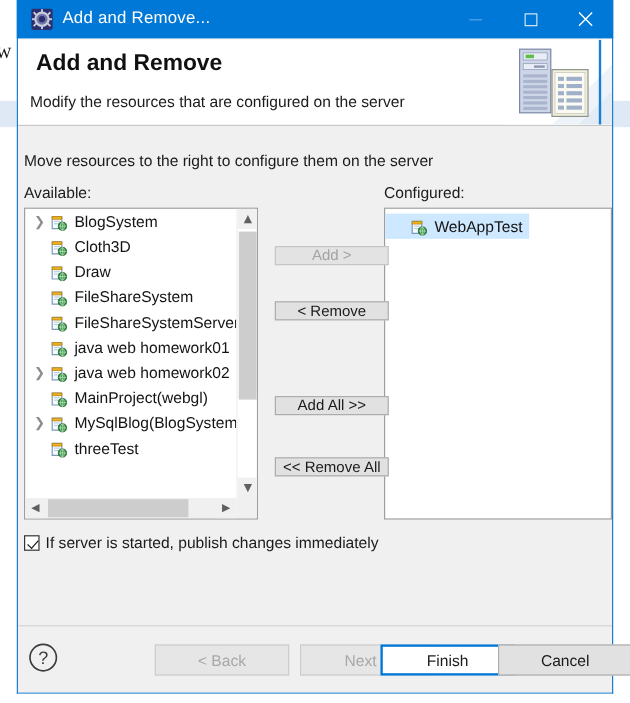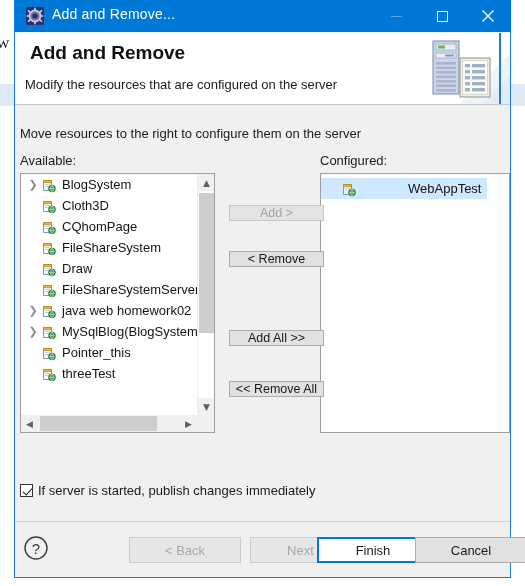--- a/index.html
+++ b/index.html
@@ -177,21 +177,20 @@
     display: flex;
     align-items: center;
     white-space: nowrap;
     font-size: 13px;
     color: #141414;
     padding-left: 4px;
     box-sizing: border-box;
   }
   .row.selected {
     background: #cde8ff;
-    gap: 46px;
   }
   .twisty {
     width: 16px;
     flex: 0 0 16px;
     text-align: center;
     color: #8d8d8d;
     font-size: 11px;
     line-height: 1;
     font-family: "DejaVu Sans", sans-serif;
   }
@@ -288,21 +287,20 @@
   .mid-btn.removeall { top: 276px; }
 
   
   .checkrow {
     position: absolute;
     left: 5px; top: 340px;
     display: flex;
     align-items: center;
     font-size: 13px;
     color: #1b1b1b;
-    margin-top: 38px;
   }
   .cbox {
     width: 13px; height: 13px;
     border: 1px solid #333333;
     background: #ffffff;
     box-sizing: border-box;
     margin-right: 5px;
     position: relative;
     flex: 0 0 13px;
   }
@@ -491,21 +489,21 @@
             <span class="twisty empty">❯</span>
             <svg width="16" height="16" viewBox="0 0 16 16" class="proj-icon">
               <path d="M2.5 3.5 h8 v10 h-8 z" fill="#f6fbff" stroke="#7d9ab5" stroke-width="1"></path>
               <path d="M2.5 3.5 h8 v2.2 h-8 z" fill="#f0b429" stroke="#b8860b" stroke-width="0.7"></path>
               <rect x="4" y="7" width="5" height="0.9" fill="#b9ccdd"></rect>
               <rect x="4" y="9" width="5" height="0.9" fill="#b9ccdd"></rect>
               <circle cx="11" cy="11.5" r="3.4" fill="#2f8f3e" stroke="#1d5f28" stroke-width="0.7"></circle>
               <path d="M8 11.5 h6 M11 8.3 v6.4" stroke="#bfe8c4" stroke-width="0.6"></path>
               <ellipse cx="11" cy="11.5" rx="1.6" ry="3.3" fill="none" stroke="#bfe8c4" stroke-width="0.6"></ellipse>
             </svg>
-            <span class="row-label">CQhomPage</span>
+            <span class="row-label">Draw</span>
           </div>
           <div class="row">
             <span class="twisty empty">❯</span>
             <svg width="16" height="16" viewBox="0 0 16 16" class="proj-icon">
               <path d="M2.5 3.5 h8 v10 h-8 z" fill="#f6fbff" stroke="#7d9ab5" stroke-width="1"></path>
               <path d="M2.5 3.5 h8 v2.2 h-8 z" fill="#f0b429" stroke="#b8860b" stroke-width="0.7"></path>
               <rect x="4" y="7" width="5" height="0.9" fill="#b9ccdd"></rect>
               <rect x="4" y="9" width="5" height="0.9" fill="#b9ccdd"></rect>
               <circle cx="11" cy="11.5" r="3.4" fill="#2f8f3e" stroke="#1d5f28" stroke-width="0.7"></circle>
               <path d="M8 11.5 h6 M11 8.3 v6.4" stroke="#bfe8c4" stroke-width="0.6"></path>
@@ -517,73 +515,73 @@
             <span class="twisty empty">❯</span>
             <svg width="16" height="16" viewBox="0 0 16 16" class="proj-icon">
               <path d="M2.5 3.5 h8 v10 h-8 z" fill="#f6fbff" stroke="#7d9ab5" stroke-width="1"></path>
               <path d="M2.5 3.5 h8 v2.2 h-8 z" fill="#f0b429" stroke="#b8860b" stroke-width="0.7"></path>
               <rect x="4" y="7" width="5" height="0.9" fill="#b9ccdd"></rect>
               <rect x="4" y="9" width="5" height="0.9" fill="#b9ccdd"></rect>
               <circle cx="11" cy="11.5" r="3.4" fill="#2f8f3e" stroke="#1d5f28" stroke-width="0.7"></circle>
               <path d="M8 11.5 h6 M11 8.3 v6.4" stroke="#bfe8c4" stroke-width="0.6"></path>
               <ellipse cx="11" cy="11.5" rx="1.6" ry="3.3" fill="none" stroke="#bfe8c4" stroke-width="0.6"></ellipse>
             </svg>
-            <span class="row-label">Draw</span>
+            <span class="row-label">FileShareSystemServer</span>
           </div>
           <div class="row">
             <span class="twisty empty">❯</span>
             <svg width="16" height="16" viewBox="0 0 16 16" class="proj-icon">
               <path d="M2.5 3.5 h8 v10 h-8 z" fill="#f6fbff" stroke="#7d9ab5" stroke-width="1"></path>
               <path d="M2.5 3.5 h8 v2.2 h-8 z" fill="#f0b429" stroke="#b8860b" stroke-width="0.7"></path>
               <rect x="4" y="7" width="5" height="0.9" fill="#b9ccdd"></rect>
               <rect x="4" y="9" width="5" height="0.9" fill="#b9ccdd"></rect>
               <circle cx="11" cy="11.5" r="3.4" fill="#2f8f3e" stroke="#1d5f28" stroke-width="0.7"></circle>
               <path d="M8 11.5 h6 M11 8.3 v6.4" stroke="#bfe8c4" stroke-width="0.6"></path>
               <ellipse cx="11" cy="11.5" rx="1.6" ry="3.3" fill="none" stroke="#bfe8c4" stroke-width="0.6"></ellipse>
             </svg>
-            <span class="row-label">FileShareSystemServer</span>
+            <span class="row-label">java web homework01</span>
           </div>
           <div class="row">
             <span class="twisty">❯</span>
             <svg width="16" height="16" viewBox="0 0 16 16" class="proj-icon">
               <path d="M2.5 3.5 h8 v10 h-8 z" fill="#f6fbff" stroke="#7d9ab5" stroke-width="1"></path>
               <path d="M2.5 3.5 h8 v2.2 h-8 z" fill="#f0b429" stroke="#b8860b" stroke-width="0.7"></path>
               <rect x="4" y="7" width="5" height="0.9" fill="#b9ccdd"></rect>
               <rect x="4" y="9" width="5" height="0.9" fill="#b9ccdd"></rect>
               <circle cx="11" cy="11.5" r="3.4" fill="#2f8f3e" stroke="#1d5f28" stroke-width="0.7"></circle>
               <path d="M8 11.5 h6 M11 8.3 v6.4" stroke="#bfe8c4" stroke-width="0.6"></path>
               <ellipse cx="11" cy="11.5" rx="1.6" ry="3.3" fill="none" stroke="#bfe8c4" stroke-width="0.6"></ellipse>
             </svg>
             <span class="row-label">java web homework02</span>
           </div>
           <div class="row">
+            <span class="twisty empty">❯</span>
+            <svg width="16" height="16" viewBox="0 0 16 16" class="proj-icon">
+              <path d="M2.5 3.5 h8 v10 h-8 z" fill="#f6fbff" stroke="#7d9ab5" stroke-width="1"></path>
+              <path d="M2.5 3.5 h8 v2.2 h-8 z" fill="#f0b429" stroke="#b8860b" stroke-width="0.7"></path>
+              <rect x="4" y="7" width="5" height="0.9" fill="#b9ccdd"></rect>
+              <rect x="4" y="9" width="5" height="0.9" fill="#b9ccdd"></rect>
+              <circle cx="11" cy="11.5" r="3.4" fill="#2f8f3e" stroke="#1d5f28" stroke-width="0.7"></circle>
+              <path d="M8 11.5 h6 M11 8.3 v6.4" stroke="#bfe8c4" stroke-width="0.6"></path>
+              <ellipse cx="11" cy="11.5" rx="1.6" ry="3.3" fill="none" stroke="#bfe8c4" stroke-width="0.6"></ellipse>
+            </svg>
+            <span class="row-label">MainProject(webgl)</span>
+          </div>
+          <div class="row">
             <span class="twisty">❯</span>
             <svg width="16" height="16" viewBox="0 0 16 16" class="proj-icon">
               <path d="M2.5 3.5 h8 v10 h-8 z" fill="#f6fbff" stroke="#7d9ab5" stroke-width="1"></path>
               <path d="M2.5 3.5 h8 v2.2 h-8 z" fill="#f0b429" stroke="#b8860b" stroke-width="0.7"></path>
               <rect x="4" y="7" width="5" height="0.9" fill="#b9ccdd"></rect>
               <rect x="4" y="9" width="5" height="0.9" fill="#b9ccdd"></rect>
               <circle cx="11" cy="11.5" r="3.4" fill="#2f8f3e" stroke="#1d5f28" stroke-width="0.7"></circle>
               <path d="M8 11.5 h6 M11 8.3 v6.4" stroke="#bfe8c4" stroke-width="0.6"></path>
               <ellipse cx="11" cy="11.5" rx="1.6" ry="3.3" fill="none" stroke="#bfe8c4" stroke-width="0.6"></ellipse>
             </svg>
             <span class="row-label">MySqlBlog(BlogSystem)</span>
-          </div>
-          <div class="row">
-            <span class="twisty empty">❯</span>
-            <svg width="16" height="16" viewBox="0 0 16 16" class="proj-icon">
-              <path d="M2.5 3.5 h8 v10 h-8 z" fill="#f6fbff" stroke="#7d9ab5" stroke-width="1"></path>
-              <path d="M2.5 3.5 h8 v2.2 h-8 z" fill="#f0b429" stroke="#b8860b" stroke-width="0.7"></path>
-              <rect x="4" y="7" width="5" height="0.9" fill="#b9ccdd"></rect>
-              <rect x="4" y="9" width="5" height="0.9" fill="#b9ccdd"></rect>
-              <circle cx="11" cy="11.5" r="3.4" fill="#2f8f3e" stroke="#1d5f28" stroke-width="0.7"></circle>
-              <path d="M8 11.5 h6 M11 8.3 v6.4" stroke="#bfe8c4" stroke-width="0.6"></path>
-              <ellipse cx="11" cy="11.5" rx="1.6" ry="3.3" fill="none" stroke="#bfe8c4" stroke-width="0.6"></ellipse>
-            </svg>
-            <span class="row-label">Pointer_this</span>
           </div>
           <div class="row">
             <span class="twisty empty">❯</span>
             <svg width="16" height="16" viewBox="0 0 16 16" class="proj-icon">
               <path d="M2.5 3.5 h8 v10 h-8 z" fill="#f6fbff" stroke="#7d9ab5" stroke-width="1"></path>
               <path d="M2.5 3.5 h8 v2.2 h-8 z" fill="#f0b429" stroke="#b8860b" stroke-width="0.7"></path>
               <rect x="4" y="7" width="5" height="0.9" fill="#b9ccdd"></rect>
               <rect x="4" y="9" width="5" height="0.9" fill="#b9ccdd"></rect>
               <circle cx="11" cy="11.5" r="3.4" fill="#2f8f3e" stroke="#1d5f28" stroke-width="0.7"></circle>
               <path d="M8 11.5 h6 M11 8.3 v6.4" stroke="#bfe8c4" stroke-width="0.6"></path>

